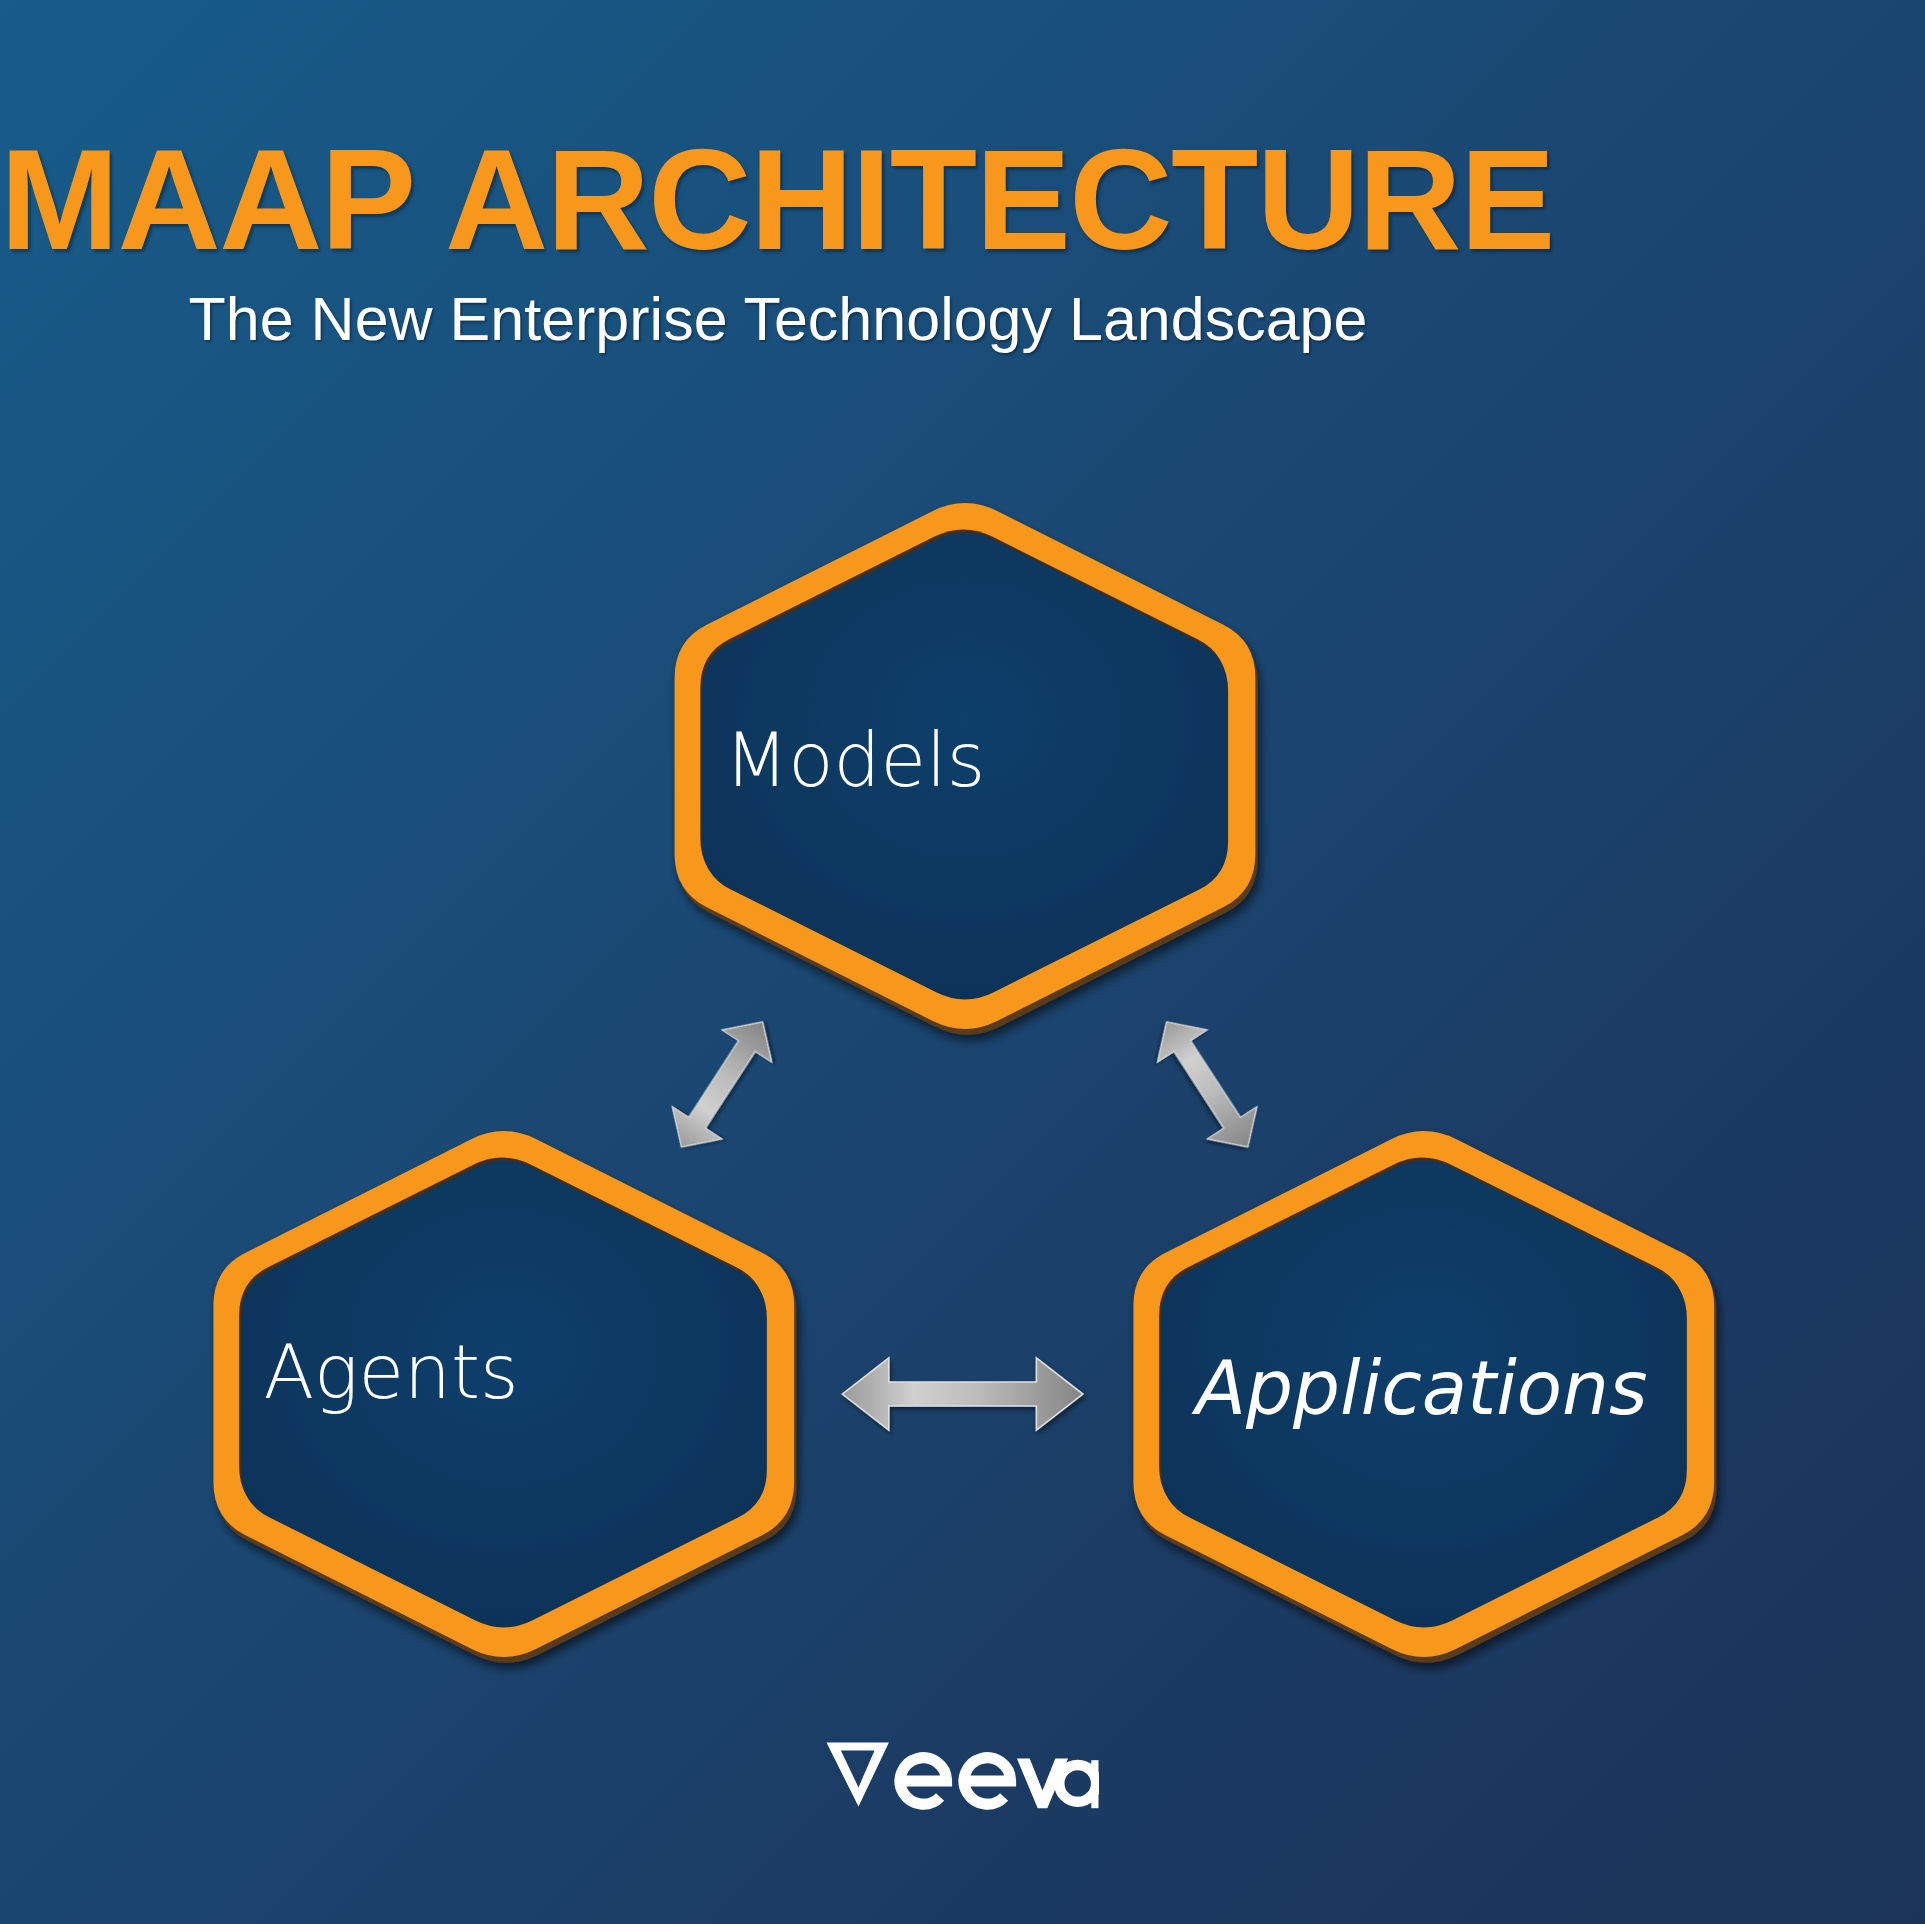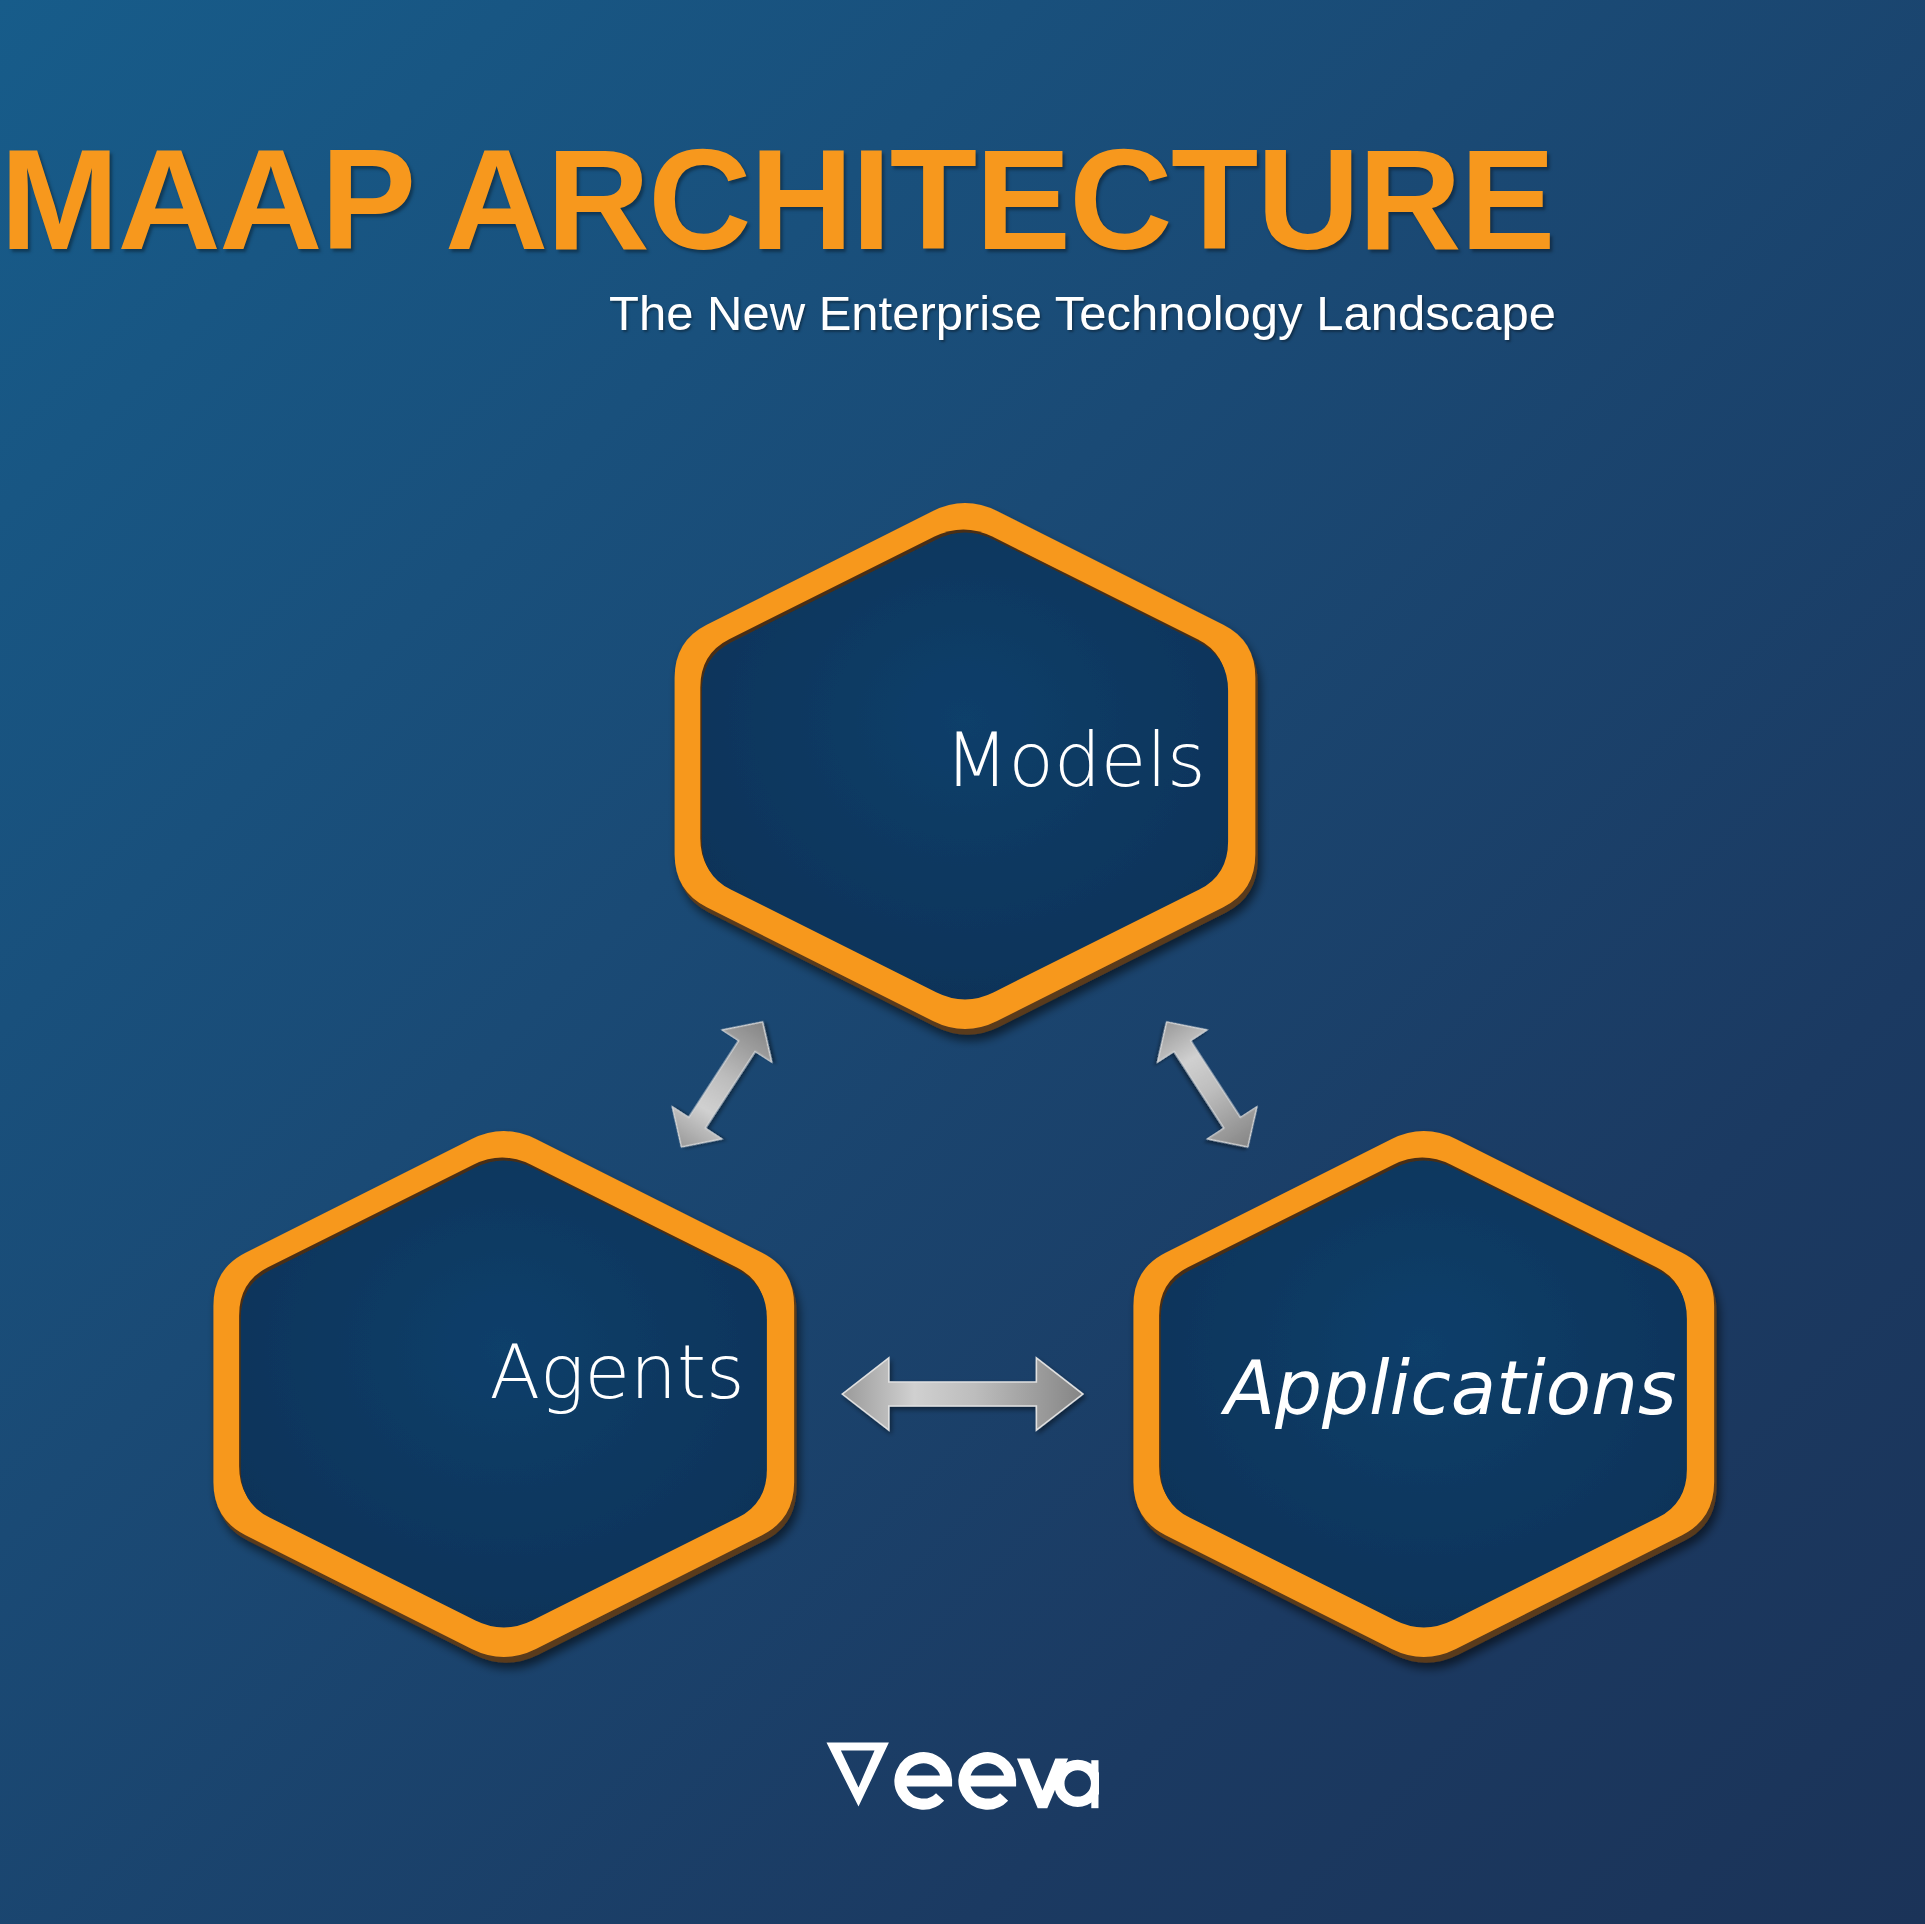--- a/index.html
+++ b/index.html
@@ -11,28 +11,28 @@
   }
   .title {
     position: absolute; left: 0; width: 1926px; top: 128px;
     color: #f7981d;
     font-family: "Liberation Sans", sans-serif; font-weight: 700;
     font-size: 143px; letter-spacing: -1.6px; line-height: 1;
     text-shadow: 2.4px 3.2px 3.2px rgba(0,0,0,0.35);
   }
   .subtitle {
     position: absolute; left: 0; width: 1556px; top: 289px;
-    text-align: right; color: #ffffff;
+    text-align: center; color: #ffffff;
     font-family: "Liberation Sans", sans-serif; font-weight: 400;
-    font-size: 49px; line-height: 1;
+    font-size: 61px; line-height: 1;
     text-shadow: 1.6px 2.4px 2.4px rgba(0,0,0,0.35);
   }
   svg.diagram { position: absolute; left: 0; top: 0; }
   .hex-label {
-    position: absolute; width: 481px; text-align: right; color: #ffffff;
+    position: absolute; width: 481px; text-align: left; color: #ffffff;
     font-family: "DejaVu Sans", sans-serif; font-weight: 300;
     font-size: 74px; line-height: 1;
     transform: translate(-50%, -50%);
   }
   .logo {
     position: absolute; left: 826px; top: 1741px; width: 273px; height: 72px;
   }
 </style>
 </head>
 <body>

